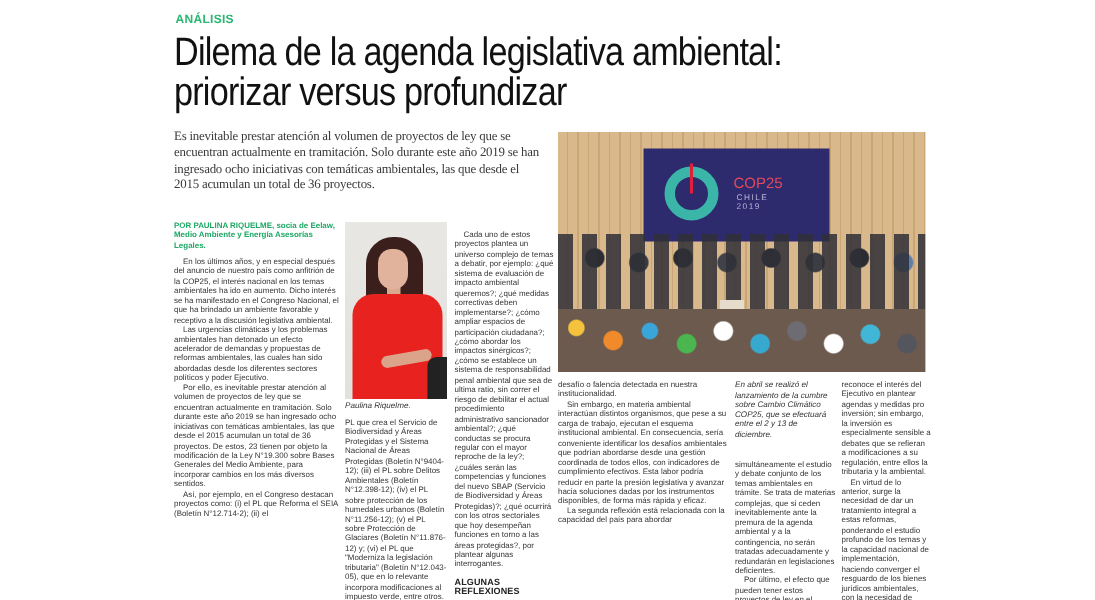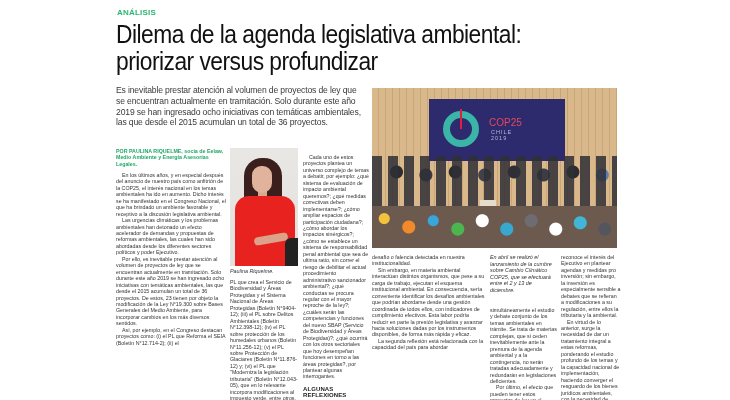--- a/index.html
+++ b/index.html
@@ -15,21 +15,21 @@
   .headline {
     position: absolute; left: 116px; top: 21px; width: 500px;
     font-family: "Liberation Sans", sans-serif;
     font-size: 26.5px; line-height: 27px; font-weight: 400;
     color: #111; letter-spacing: -0.6px;
     transform: scaleX(0.86); transform-origin: left top;
     white-space: nowrap;
   }
   .lead {
     position: absolute; left: 116px; top: 85px; width: 248px;
-    font-family: Liberation Sans, sans-serif;
+    font-family: Liberation Serif, serif;
     font-size: 8.6px; line-height: 10.8px; color: #3a3a3a;
     letter-spacing: -0.15px;
   }
 
   .body-text {
     font-family: "Liberation Sans", sans-serif;
     font-size: 5.3px; line-height: 6.45px; color: #333;
     text-align: left;
   }
   .body-text p { text-indent: 6px; }
@@ -89,21 +89,21 @@
   }
   .portrait-caption { position: absolute; left: 230px; top: 268px; }
 
   
   .event-photo {
     position: absolute; left: 372px; top: 88px; width: 245px; height: 160px;
     background: repeating-linear-gradient(90deg, #d9b98c 0px, #d9b98c 6px, #c9a676 6px, #c9a676 7px);
     overflow: hidden;
   }
   .event-photo .banner {
-    position: absolute; left: 57px; top: 11px; width: 136px; height: 62px;
+    position: absolute; left: 57px; top: 11px; width: 124px; height: 62px;
     background: #2e2a6e;
   }
   .event-photo .ring {
     position: absolute; left: 14px; top: 12px; width: 36px; height: 36px;
     border-radius: 50%; border: 7px solid #3ab5a8;
   }
   .event-photo .hand {
     position: absolute; left: 31px; top: 10px; width: 2px; height: 20px; background: #e01f3d;
   }
   .event-photo .cop {

